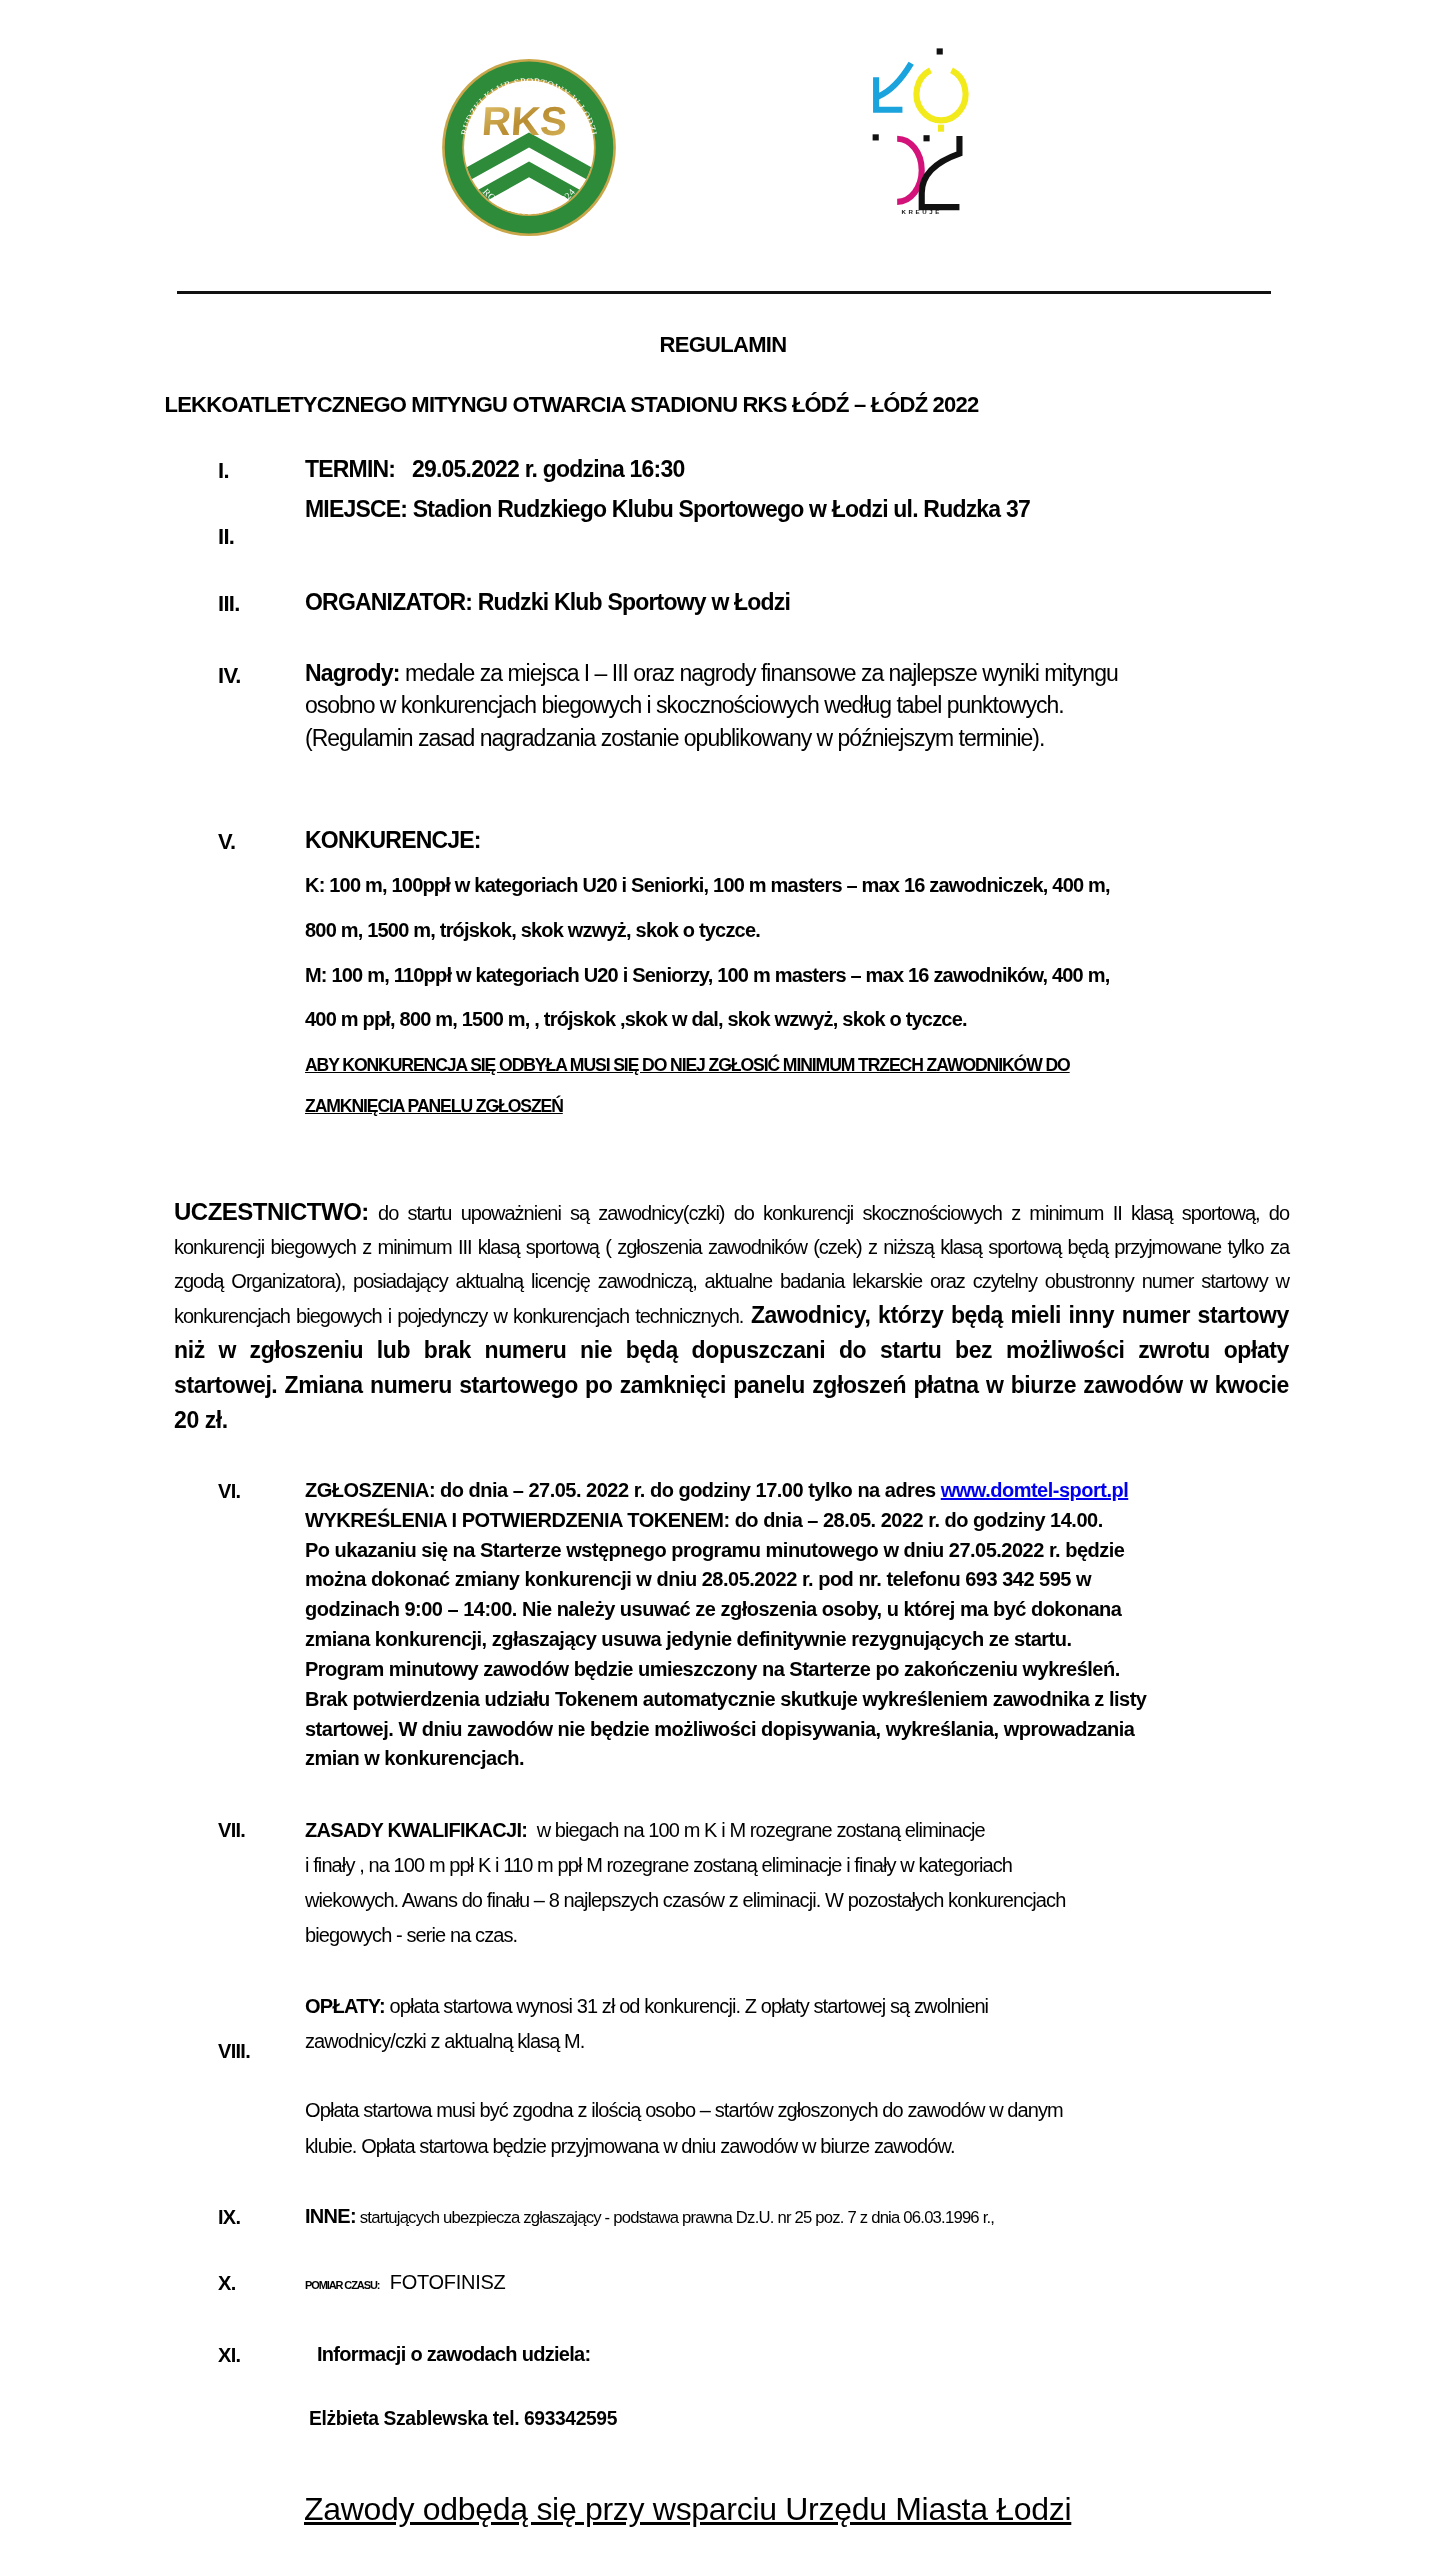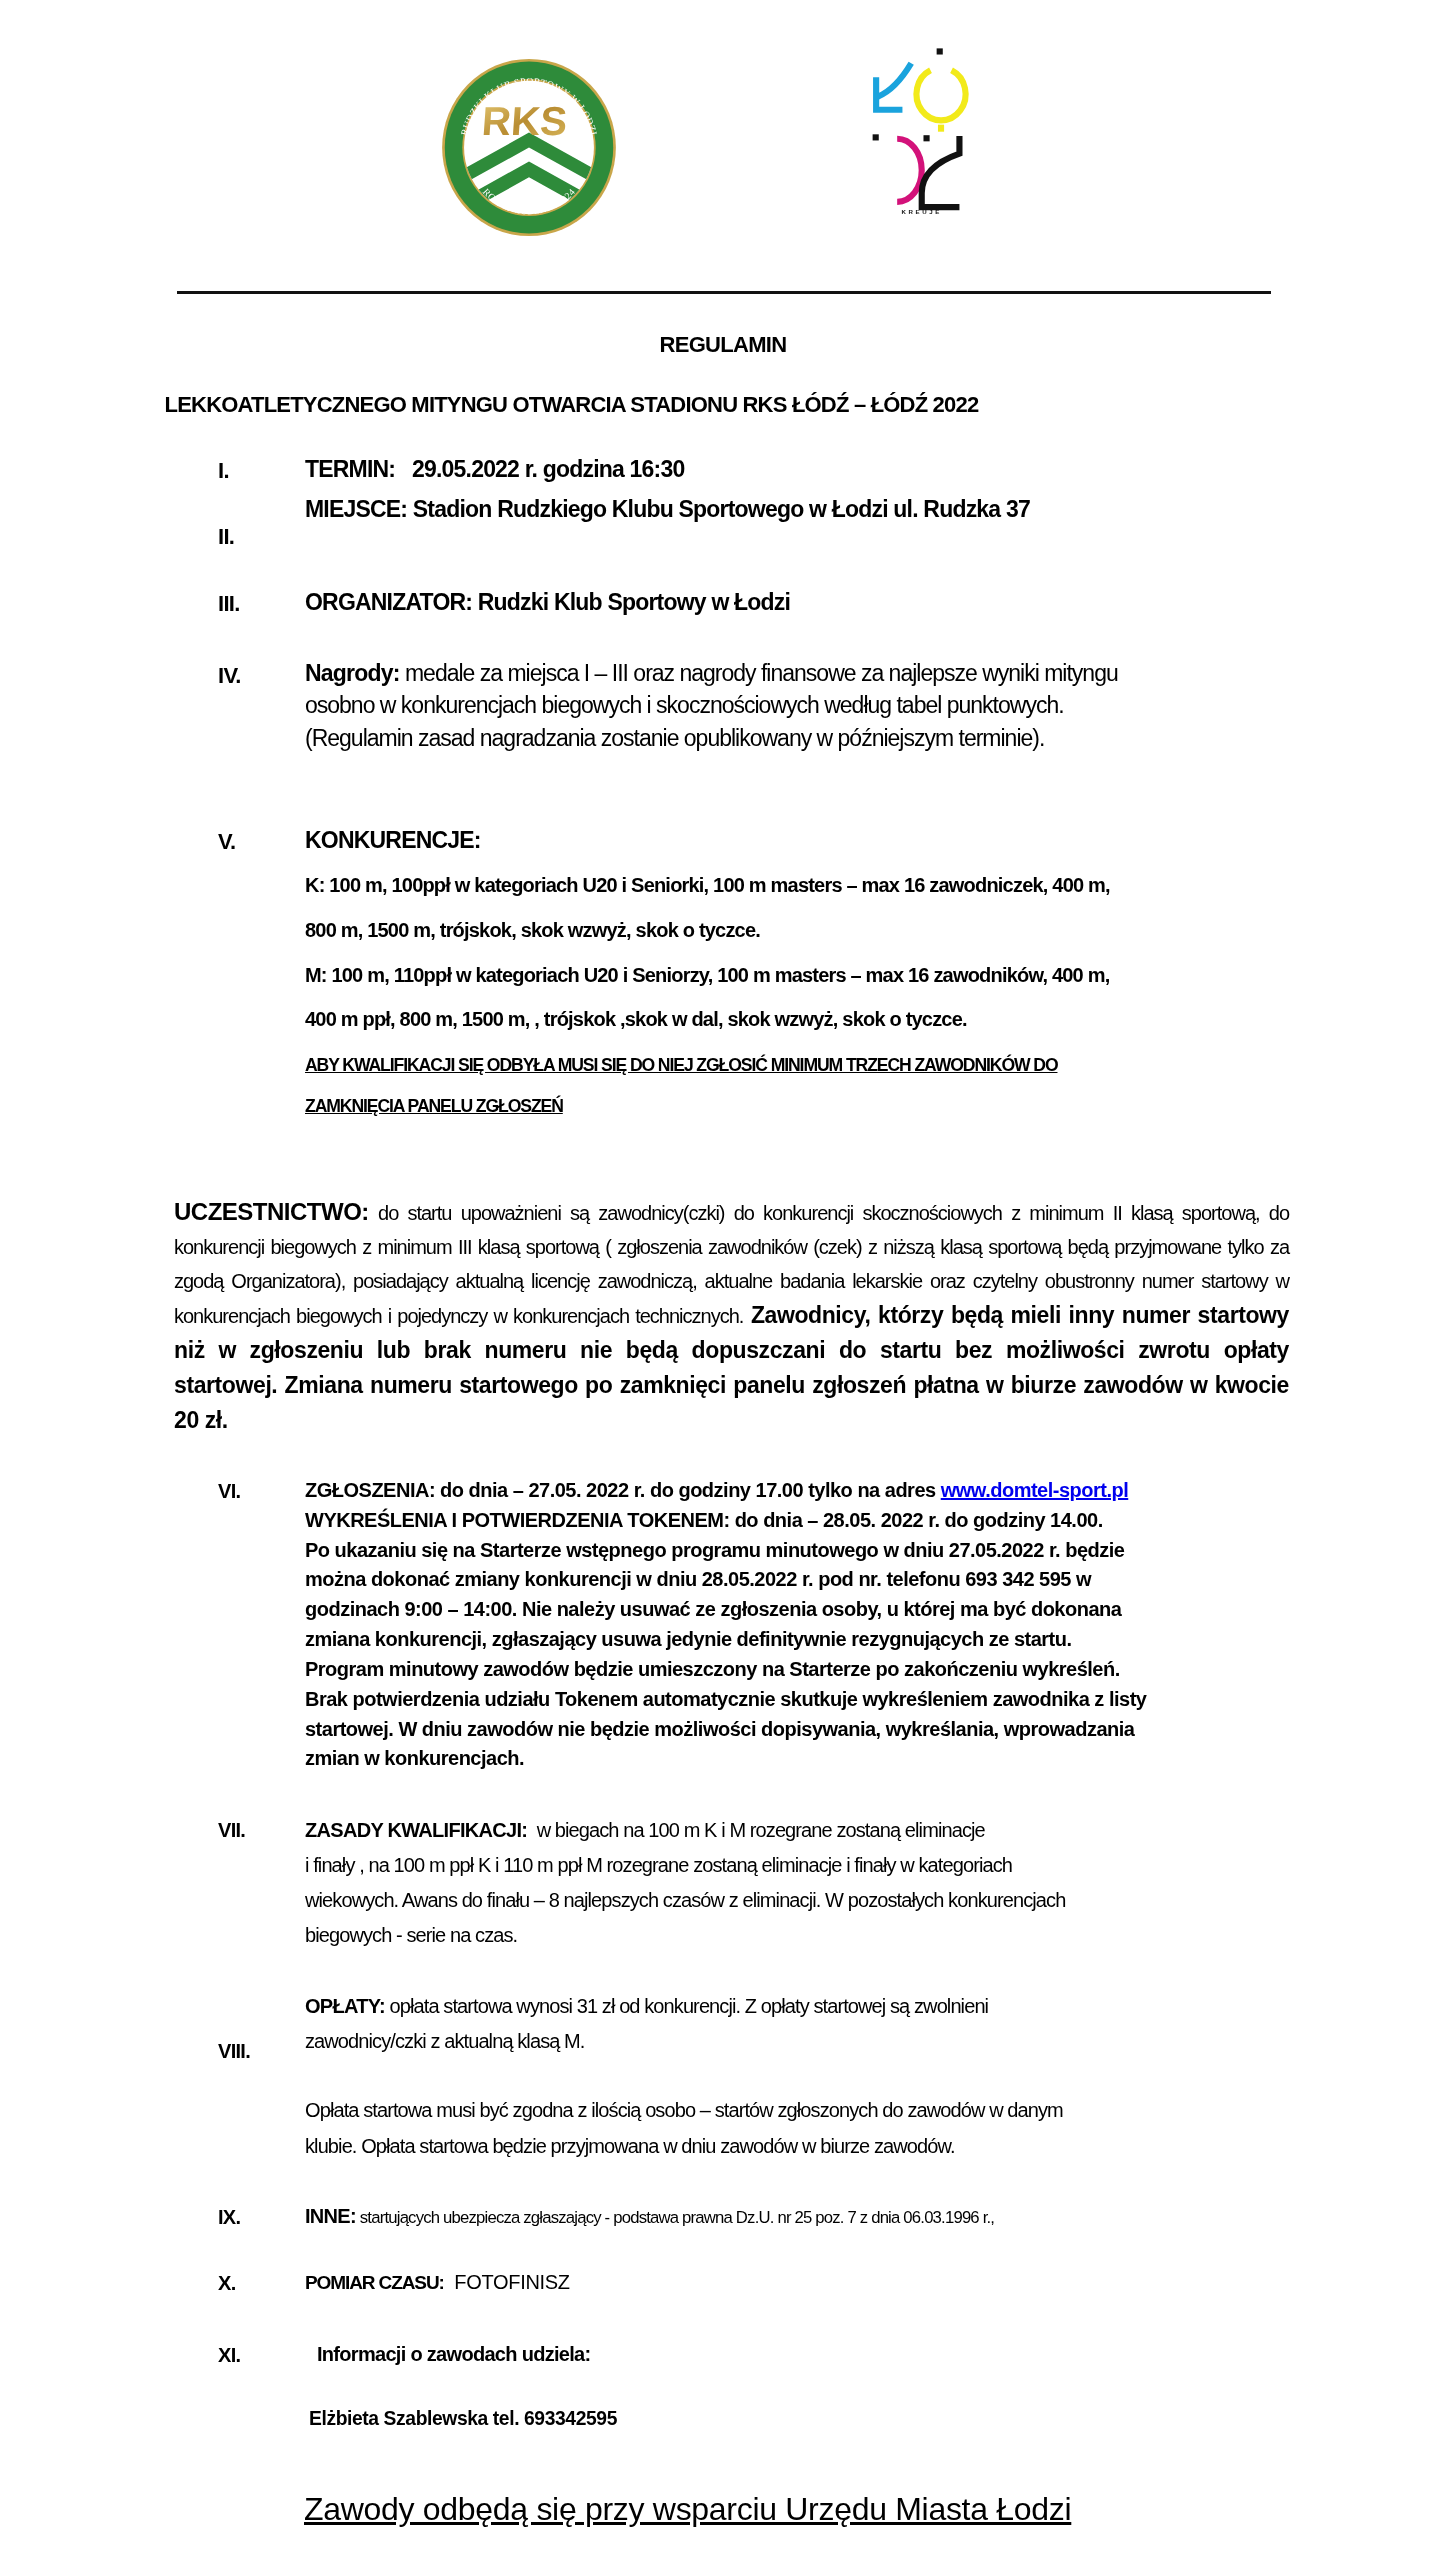--- a/index.html
+++ b/index.html
@@ -147,21 +147,21 @@
   <div class="line sec-body" style="top:725px;">(Regulamin zasad nagradzania zostanie opublikowany w późniejszym terminie).</div>
 </div>
 
 <div>
   <span class="num" style="top:829px;">V.</span>
   <span class="line sec-head" style="top:827px;">KONKURENCJE:</span>
   <div class="line konk" style="top:874px;">K: 100 m, 100ppł w kategoriach U20 i Seniorki, 100 m masters – max 16 zawodniczek, 400 m,</div>
   <div class="line konk" style="top:919px;">800 m, 1500 m, trójskok, skok wzwyż, skok o tyczce.</div>
   <div class="line konk" style="top:964px;">M: 100 m, 110ppł w kategoriach U20 i Seniorzy, 100 m masters – max 16 zawodników, 400 m,</div>
   <div class="line konk" style="top:1008px;">400 m ppł, 800 m, 1500 m, , trójskok ,skok w dal, skok wzwyż, skok o tyczce.</div>
-  <div class="line konk-note" style="top:1055px;">ABY KWALIFIKACJI SIĘ ODBYŁA MUSI SIĘ DO NIEJ ZGŁOSIĆ MINIMUM TRZECH ZAWODNIKÓW DO</div>
+  <div class="line konk-note" style="top:1055px;">ABY KONKURENCJA SIĘ ODBYŁA MUSI SIĘ DO NIEJ ZGŁOSIĆ MINIMUM TRZECH ZAWODNIKÓW DO</div>
   <div class="line konk-note" style="top:1096px;">ZAMKNIĘCIA PANELU ZGŁOSZEŃ</div>
 </div>
 
 <div class="abs" id="ucz">
   <span class="lead">UCZESTNICTWO:</span><span> do startu upoważnieni są zawodnicy(czki) do konkurencji skocznościowych z minimum II klasą sportową, do konkurencji biegowych z minimum III klasą sportową ( zgłoszenia zawodników (czek) z niższą klasą sportową będą przyjmowane tylko za zgodą Organizatora), posiadający aktualną licencję zawodniczą, aktualne badania lekarskie oraz czytelny obustronny numer startowy w konkurencjach biegowych i pojedynczy w konkurencjach technicznych.</span><span class="boldpart"> Zawodnicy, którzy będą mieli inny numer startowy niż w zgłoszeniu lub brak numeru nie będą dopuszczani do startu bez możliwości zwrotu opłaty startowej. Zmiana numeru startowego po zamknięci panelu zgłoszeń płatna w biurze zawodów w kwocie 20 zł.</span>
 </div>
 
 <div>
   <span class="num" style="top:1480px; font-size:20px;">VI.</span>
   <div class="line vi vi-cal" style="top:1479px;">
@@ -201,21 +201,21 @@
 <div>
   <span class="num" style="top:2206px; font-size:20px;">IX.</span>
   <div class="line" style="top:2205px;">
     <span class="q-head">INNE:</span><span style="font-size:16.7px; letter-spacing:-0.8px; white-space:pre;"> startujących ubezpiecza zgłaszający - podstawa prawna Dz.U. nr 25 poz. 7 z dnia 06.03.1996 r.,</span>
   </div>
 </div>
 
 <div>
   <span class="num" style="top:2272px; font-size:20px;">X.</span>
   <div class="line" style="top:2271px;">
-    <span style="font-size:19px; font-weight:bold; letter-spacing:-1.1px;">POMIAR CZASU:</span><span style="font-size:20px; letter-spacing:-0.3px; white-space:pre;">  FOTOFINISZ</span>
+    <span style="font-size:11px; font-weight:bold; letter-spacing:-1.1px;">POMIAR CZASU:</span><span style="font-size:20px; letter-spacing:-0.3px; white-space:pre;">  FOTOFINISZ</span>
   </div>
 </div>
 
 <div>
   <span class="num" style="top:2344px; font-size:20px;">XI.</span>
   <div class="line q-head" style="top:2343px;margin-left:12px;">Informacji o zawodach udziela:</div>
   <div class="line b" style="top:2408px; left:309px; font-size:19.3px; letter-spacing:-0.4px;">Elżbieta Szablewska tel. 693342595</div>
 </div>
 
 <div class="abs" id="footer-note">Zawody odbędą się przy wsparciu Urzędu Miasta Łodzi</div>

